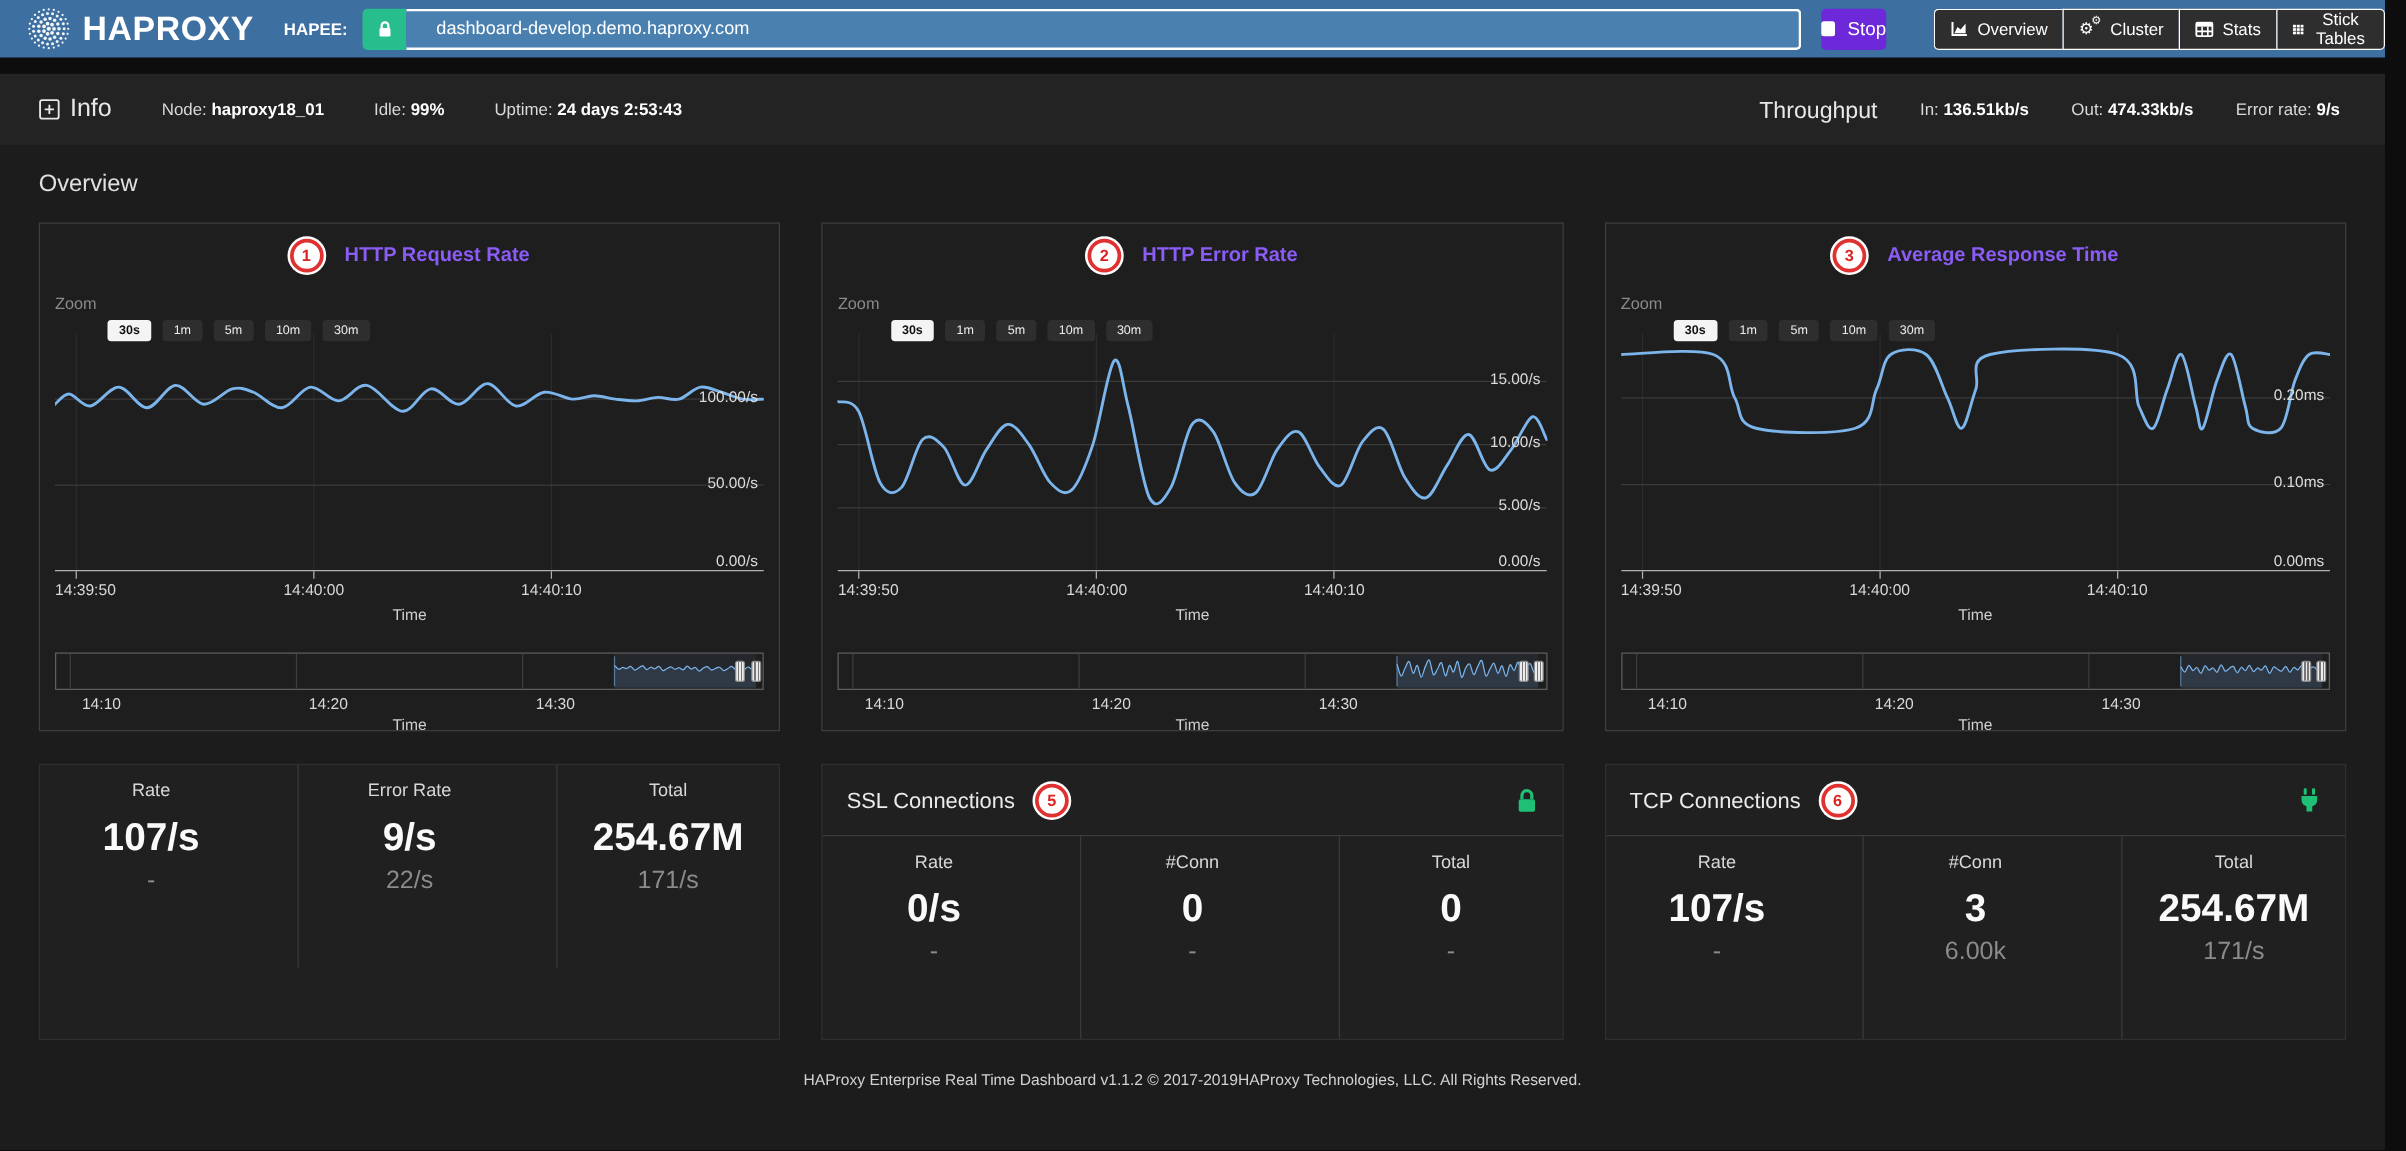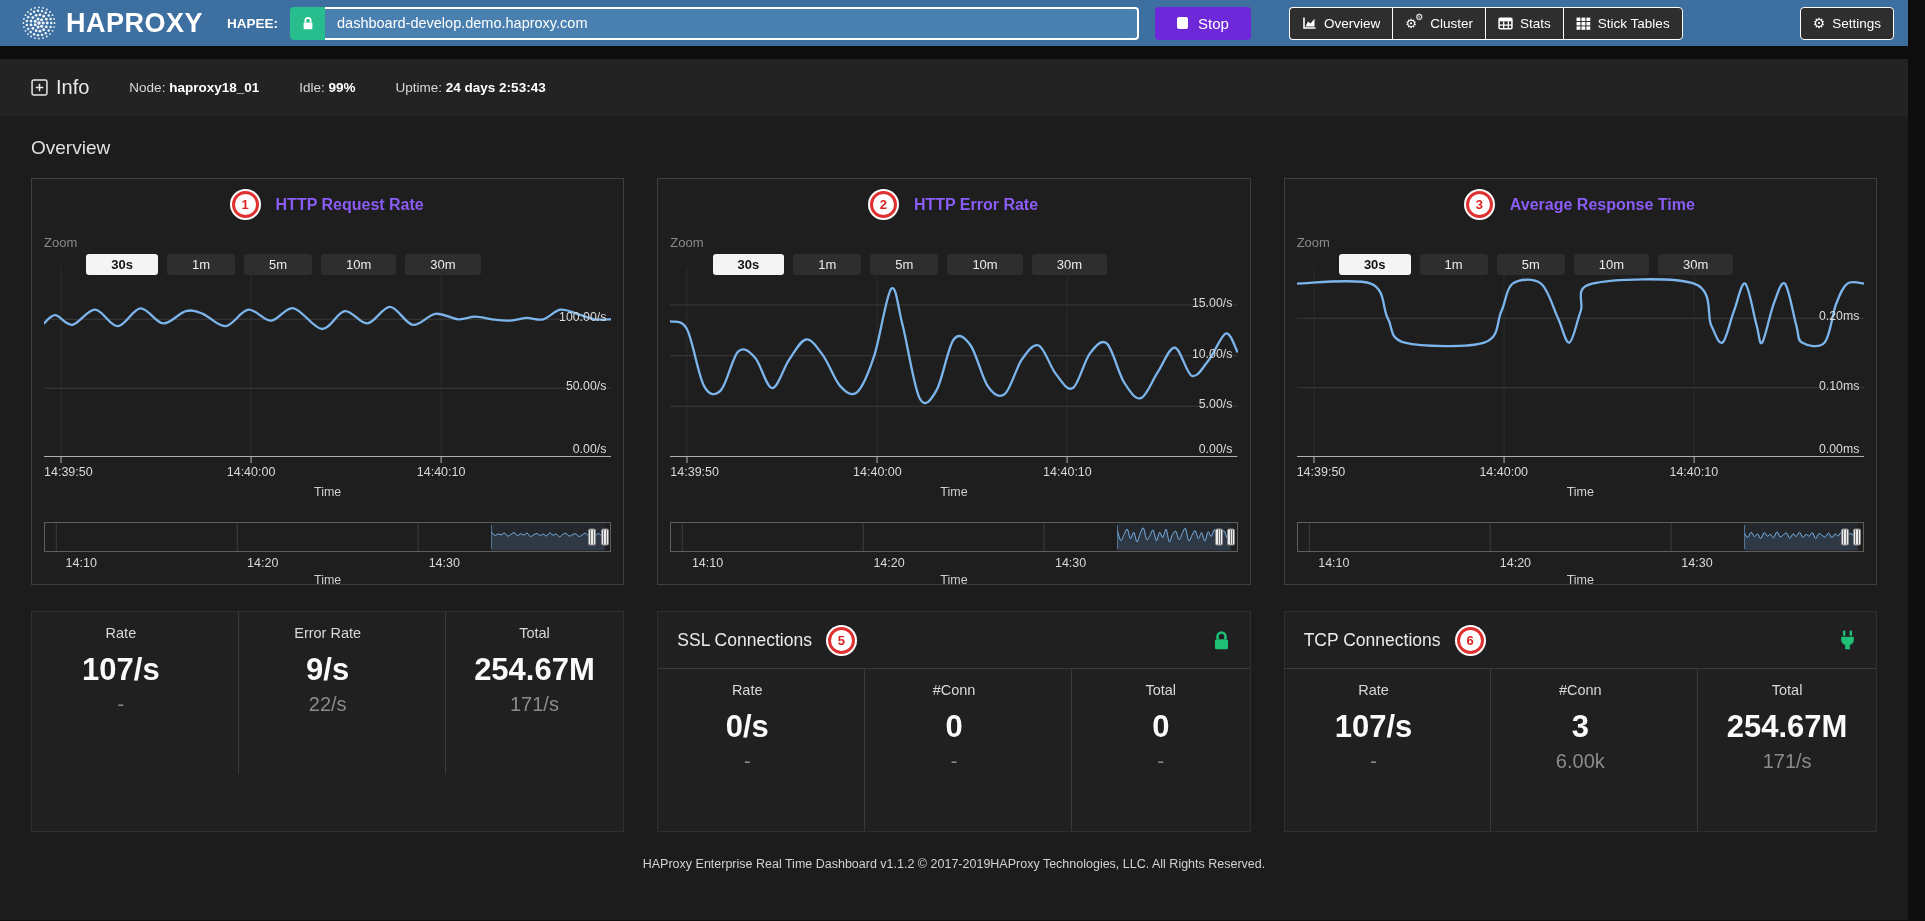--- a/index.html
+++ b/index.html
@@ -8,23 +8,23 @@
   .page { width:1908px; height:100%; position:relative; }
 
   
   .topbar { height:46px; background:#3d6fa0; display:flex; align-items:center; padding-left:20px; }
   .logo-svg { width:38px; height:38px; flex:none; }
   .brand { color:#fff; font-size:27px; font-weight:bold; letter-spacing:.5px; margin-left:8px; }
   .hapee { color:#fff; font-size:13.5px; font-weight:bold; margin-left:24px; }
   .url-group { display:flex; margin-left:12px; height:33px; }
   .lock-btn { width:35px; background:#27bd8c; border:none; border-radius:4px 0 0 4px;
               display:flex; align-items:center; justify-content:center; cursor:pointer; }
-  .url-box { width:814px; background:#4a80b0; border:2px solid #fff; border-left:none;
+  .url-box { width:1116px; background:#4a80b0; border:2px solid #fff; border-left:none;
              border-radius:0 4px 4px 0; color:#fff; font-size:14.5px; display:flex;
-             align-items:center; padding-left:12px; }
+             align-items:center; padding-left:24px; }
   .stop-btn { margin-left:16px; height:33px; width:96px; background:#6d28d9; border:none;
               border-radius:4px; color:#fff; font-size:15px; display:flex; align-items:center;
               justify-content:center; gap:10px; cursor:pointer; }
   .stop-square { width:11px; height:12px; background:#fff; border-radius:2px; }
   .nav-group { display:flex; margin-left:38px; }
   .tb-btn { height:33px; background:#2e2e2e; border:1px solid #fff; color:#fff; font-size:13.5px;
             display:flex; align-items:center; gap:7px; padding:0 12px; cursor:pointer; }
   .nav-group .tb-btn { border-right-width:0; }
   .nav-group .tb-btn:first-child { border-radius:4px 0 0 4px; }
   .nav-group .tb-btn:last-child { border-radius:0 4px 4px 0; border-right-width:1px; }
@@ -50,21 +50,21 @@
   .charts-row { display:grid; grid-template-columns:repeat(3,1fr); gap:33px; padding:0 31px; }
   .chart-panel { height:407px; background:#1e1e1e; border:1px solid #3e3e3e; padding:8px 12px;
                  position:relative; overflow:hidden; }
   .chart-header { display:flex; justify-content:center; align-items:center; gap:17px; margin-top:3px; height:29px; }
   .num-badge { width:27px; height:27px; border-radius:50%; background:#fff; border:3px solid #e03131;
                box-shadow:0 0 0 2px #fff; color:#d22; font-size:13px; font-weight:bold;
                display:flex; align-items:center; justify-content:center; flex:none; }
   .chart-title { color:#8b5cf6; font-size:16px; font-weight:bold; }
   .zoom-row { display:flex; align-items:center; gap:9px; margin-top:11px; height:24px; }
   .zoom-label { color:#8a8a8a; font-size:13px; }
-  .zoom-btn { background:#2e2e2e; color:#ececec; font-size:13px; padding:3px 25px; border-radius:3px; cursor:pointer;margin-top:45px; }
+  .zoom-btn { background:#2e2e2e; color:#ececec; font-size:10px; padding:3px 9px; border-radius:3px; cursor:pointer;margin-top:45px; }
   .zoom-btn.selected { background:#f4f4f4; color:#111; font-weight:bold; }
   .plot-wrap { margin-top:13px; position:relative; height:197px; }
   .plot-wrap svg { position:absolute; inset:0; }
   .main-xlabels { position:relative; height:18px; margin-top:1px; }
   .main-xlabels span, .nav-labels span { position:absolute; color:#d9d9d9; font-size:12.5px; white-space:nowrap; }
   .axis-time { text-align:center; color:#cfcfcf; font-size:12.5px; margin-top:2px; height:16px; }
   .nav-strip { margin-top:21px; position:relative; height:30px; border:1px solid #5e5e5e; }
   .nav-strip svg { position:absolute; inset:0; }
   .nav-handle { position:absolute; top:50%; transform:translate(-50%,-50%); width:8px; height:17px;
                 background:#ececec; border:1px solid #8a8a8a; border-radius:2px; cursor:ew-resize;
@@ -230,20 +230,26 @@
           <rect x="1" y="1" width="14" height="14" rx="1.5" fill="none" stroke="#e8e8e8" stroke-width="1.4"></rect>
           <line x1="8" y1="4.5" x2="8" y2="11.5" stroke="#e8e8e8" stroke-width="1.4"></line>
           <line x1="4.5" y1="8" x2="11.5" y2="8" stroke="#e8e8e8" stroke-width="1.4"></line>
         </svg>
         <span>Info</span>
       </span>
       <span class="kv"><span>Node:</span> <b>haproxy18_01</b></span>
       <span class="kv"><span>Idle:</span> <b>99%</b></span>
       <span class="kv"><span>Uptime:</span> <b>24 days 2:53:43</b></span>
     </div>
+    <div class="info-right">
+      <span class="throughput">Throughput</span>
+      <span class="kv"><span>In:</span> <b>136.51kb/s</b></span>
+      <span class="kv"><span>Out:</span> <b>474.33kb/s</b></span>
+      <span class="kv"><span>Error rate:</span> <b>9/s</b></span>
+    </div>
   </div>
 
   <div class="main">
     <div class="section-title">Overview</div>
 
     <div class="charts-row">
 
       <div class="chart-panel">
         <div class="chart-header">
           <span class="num-badge">1</span>

